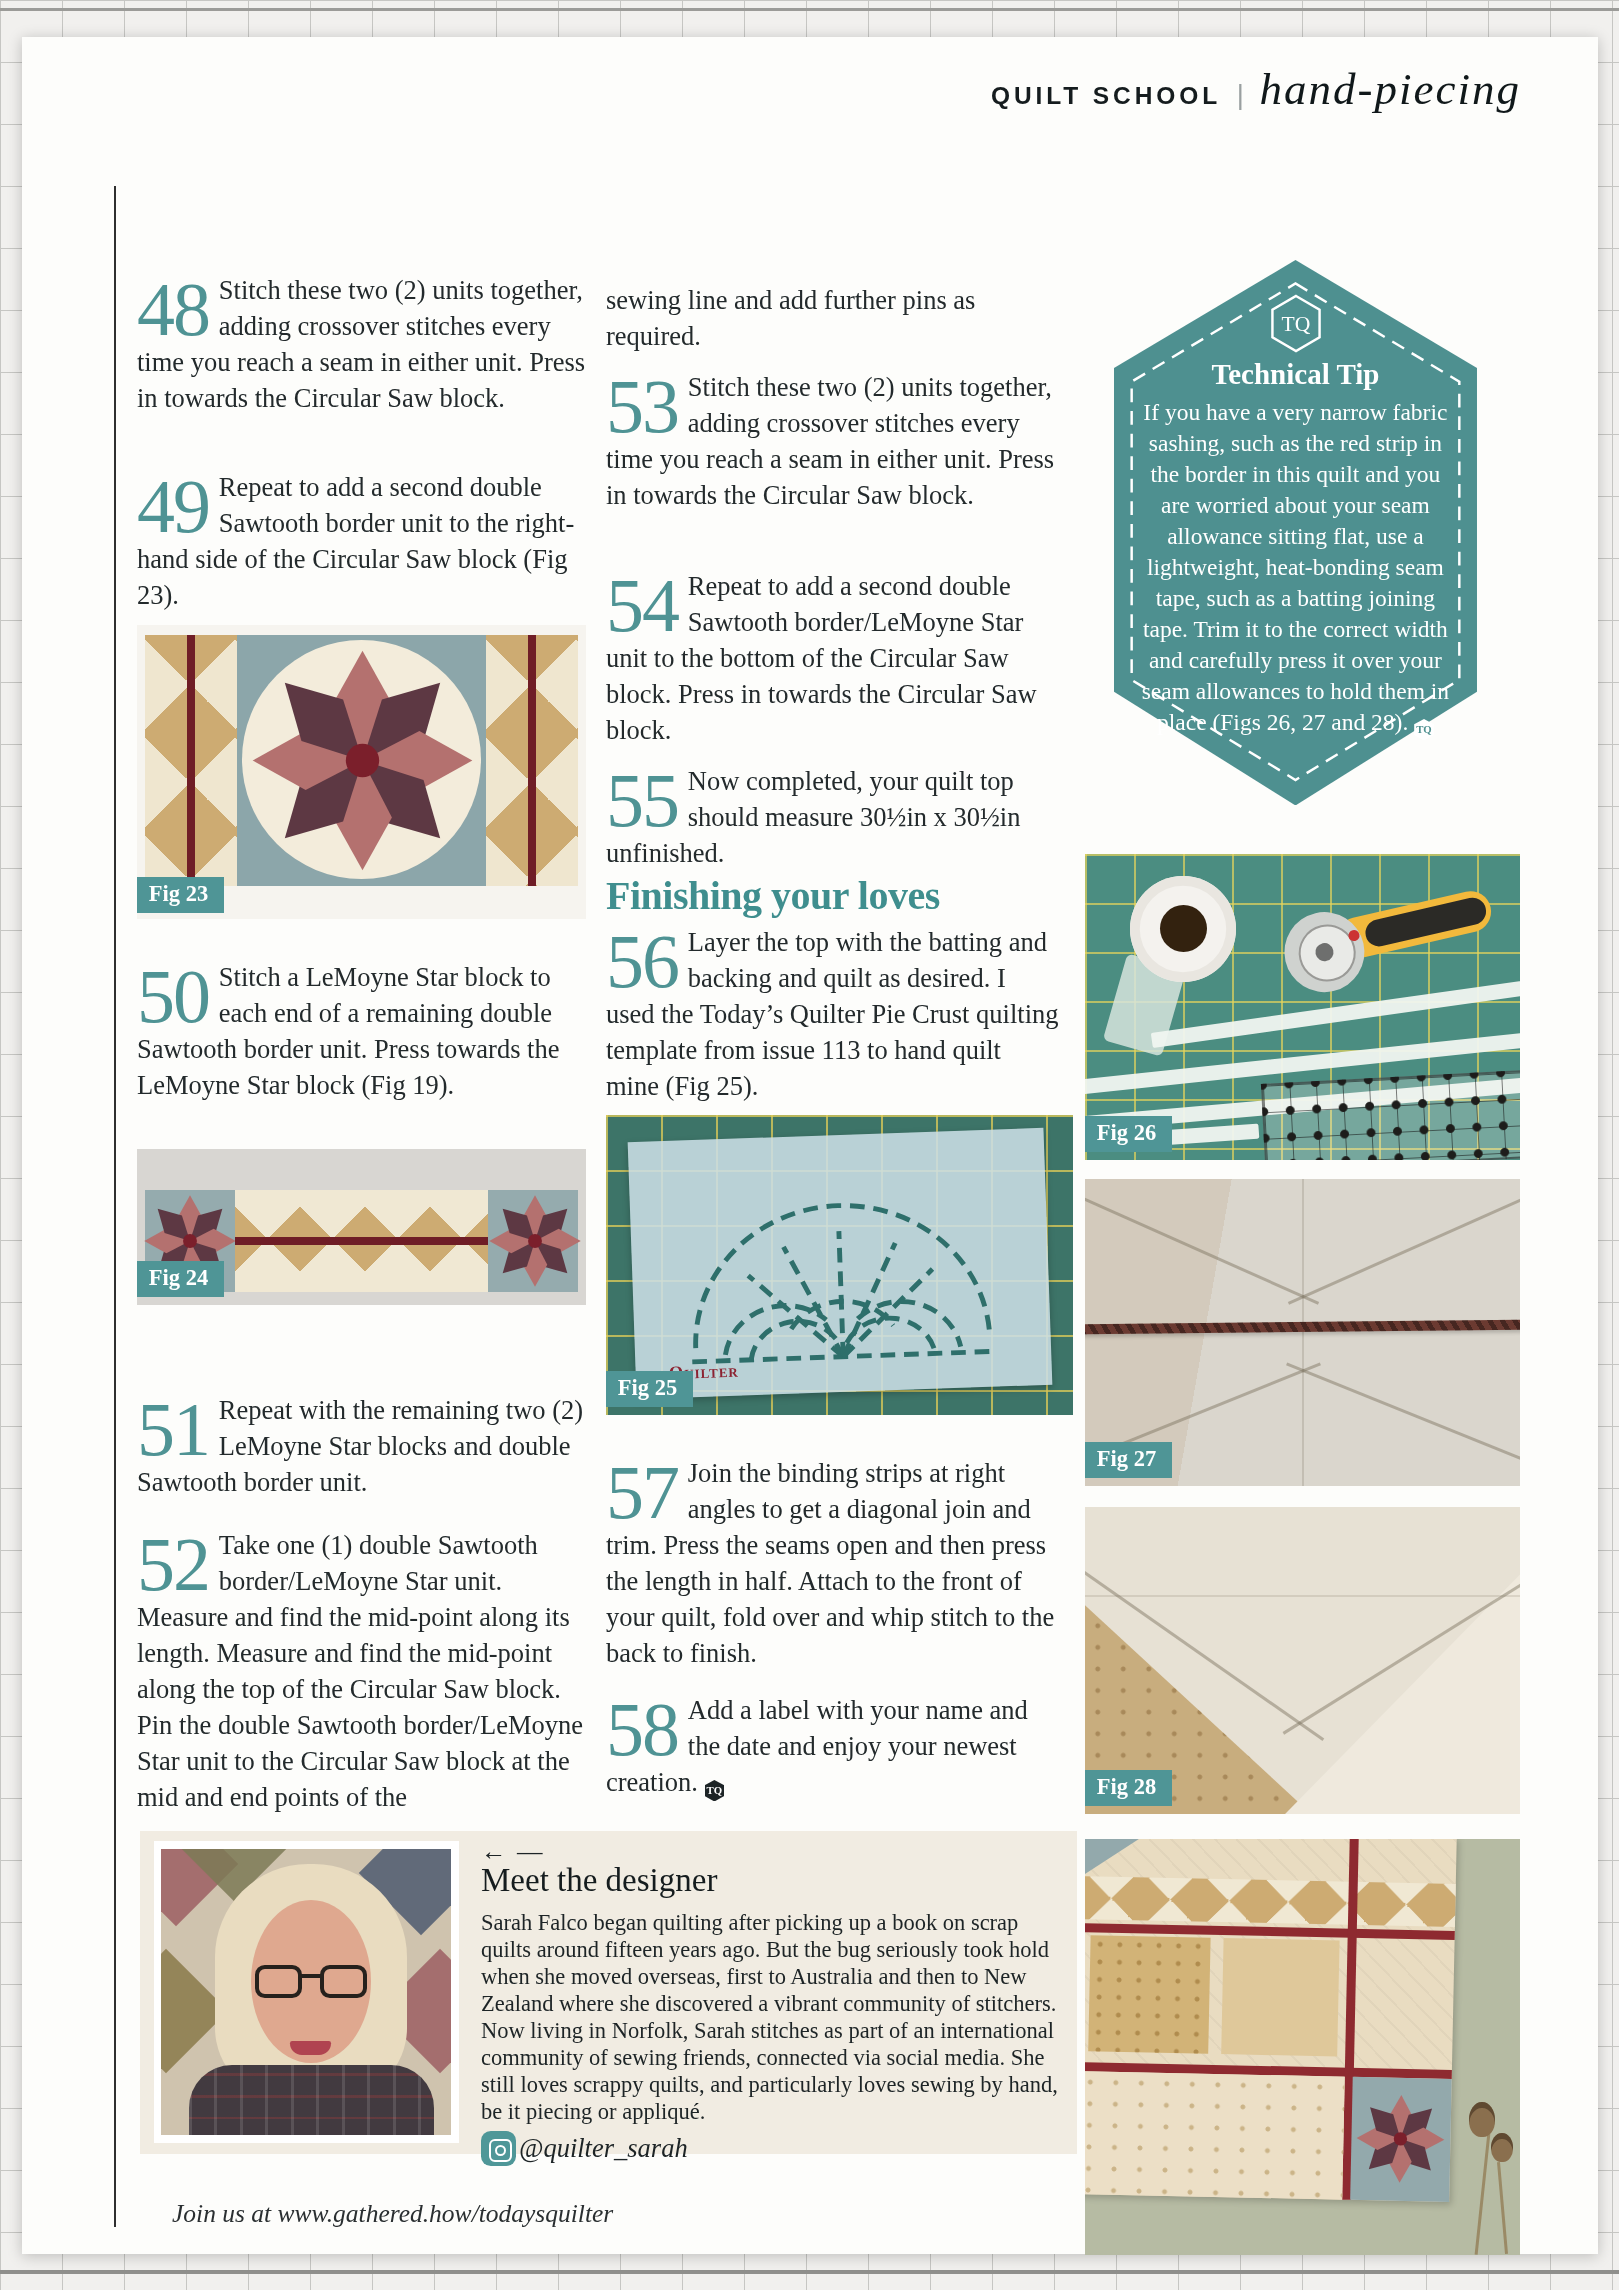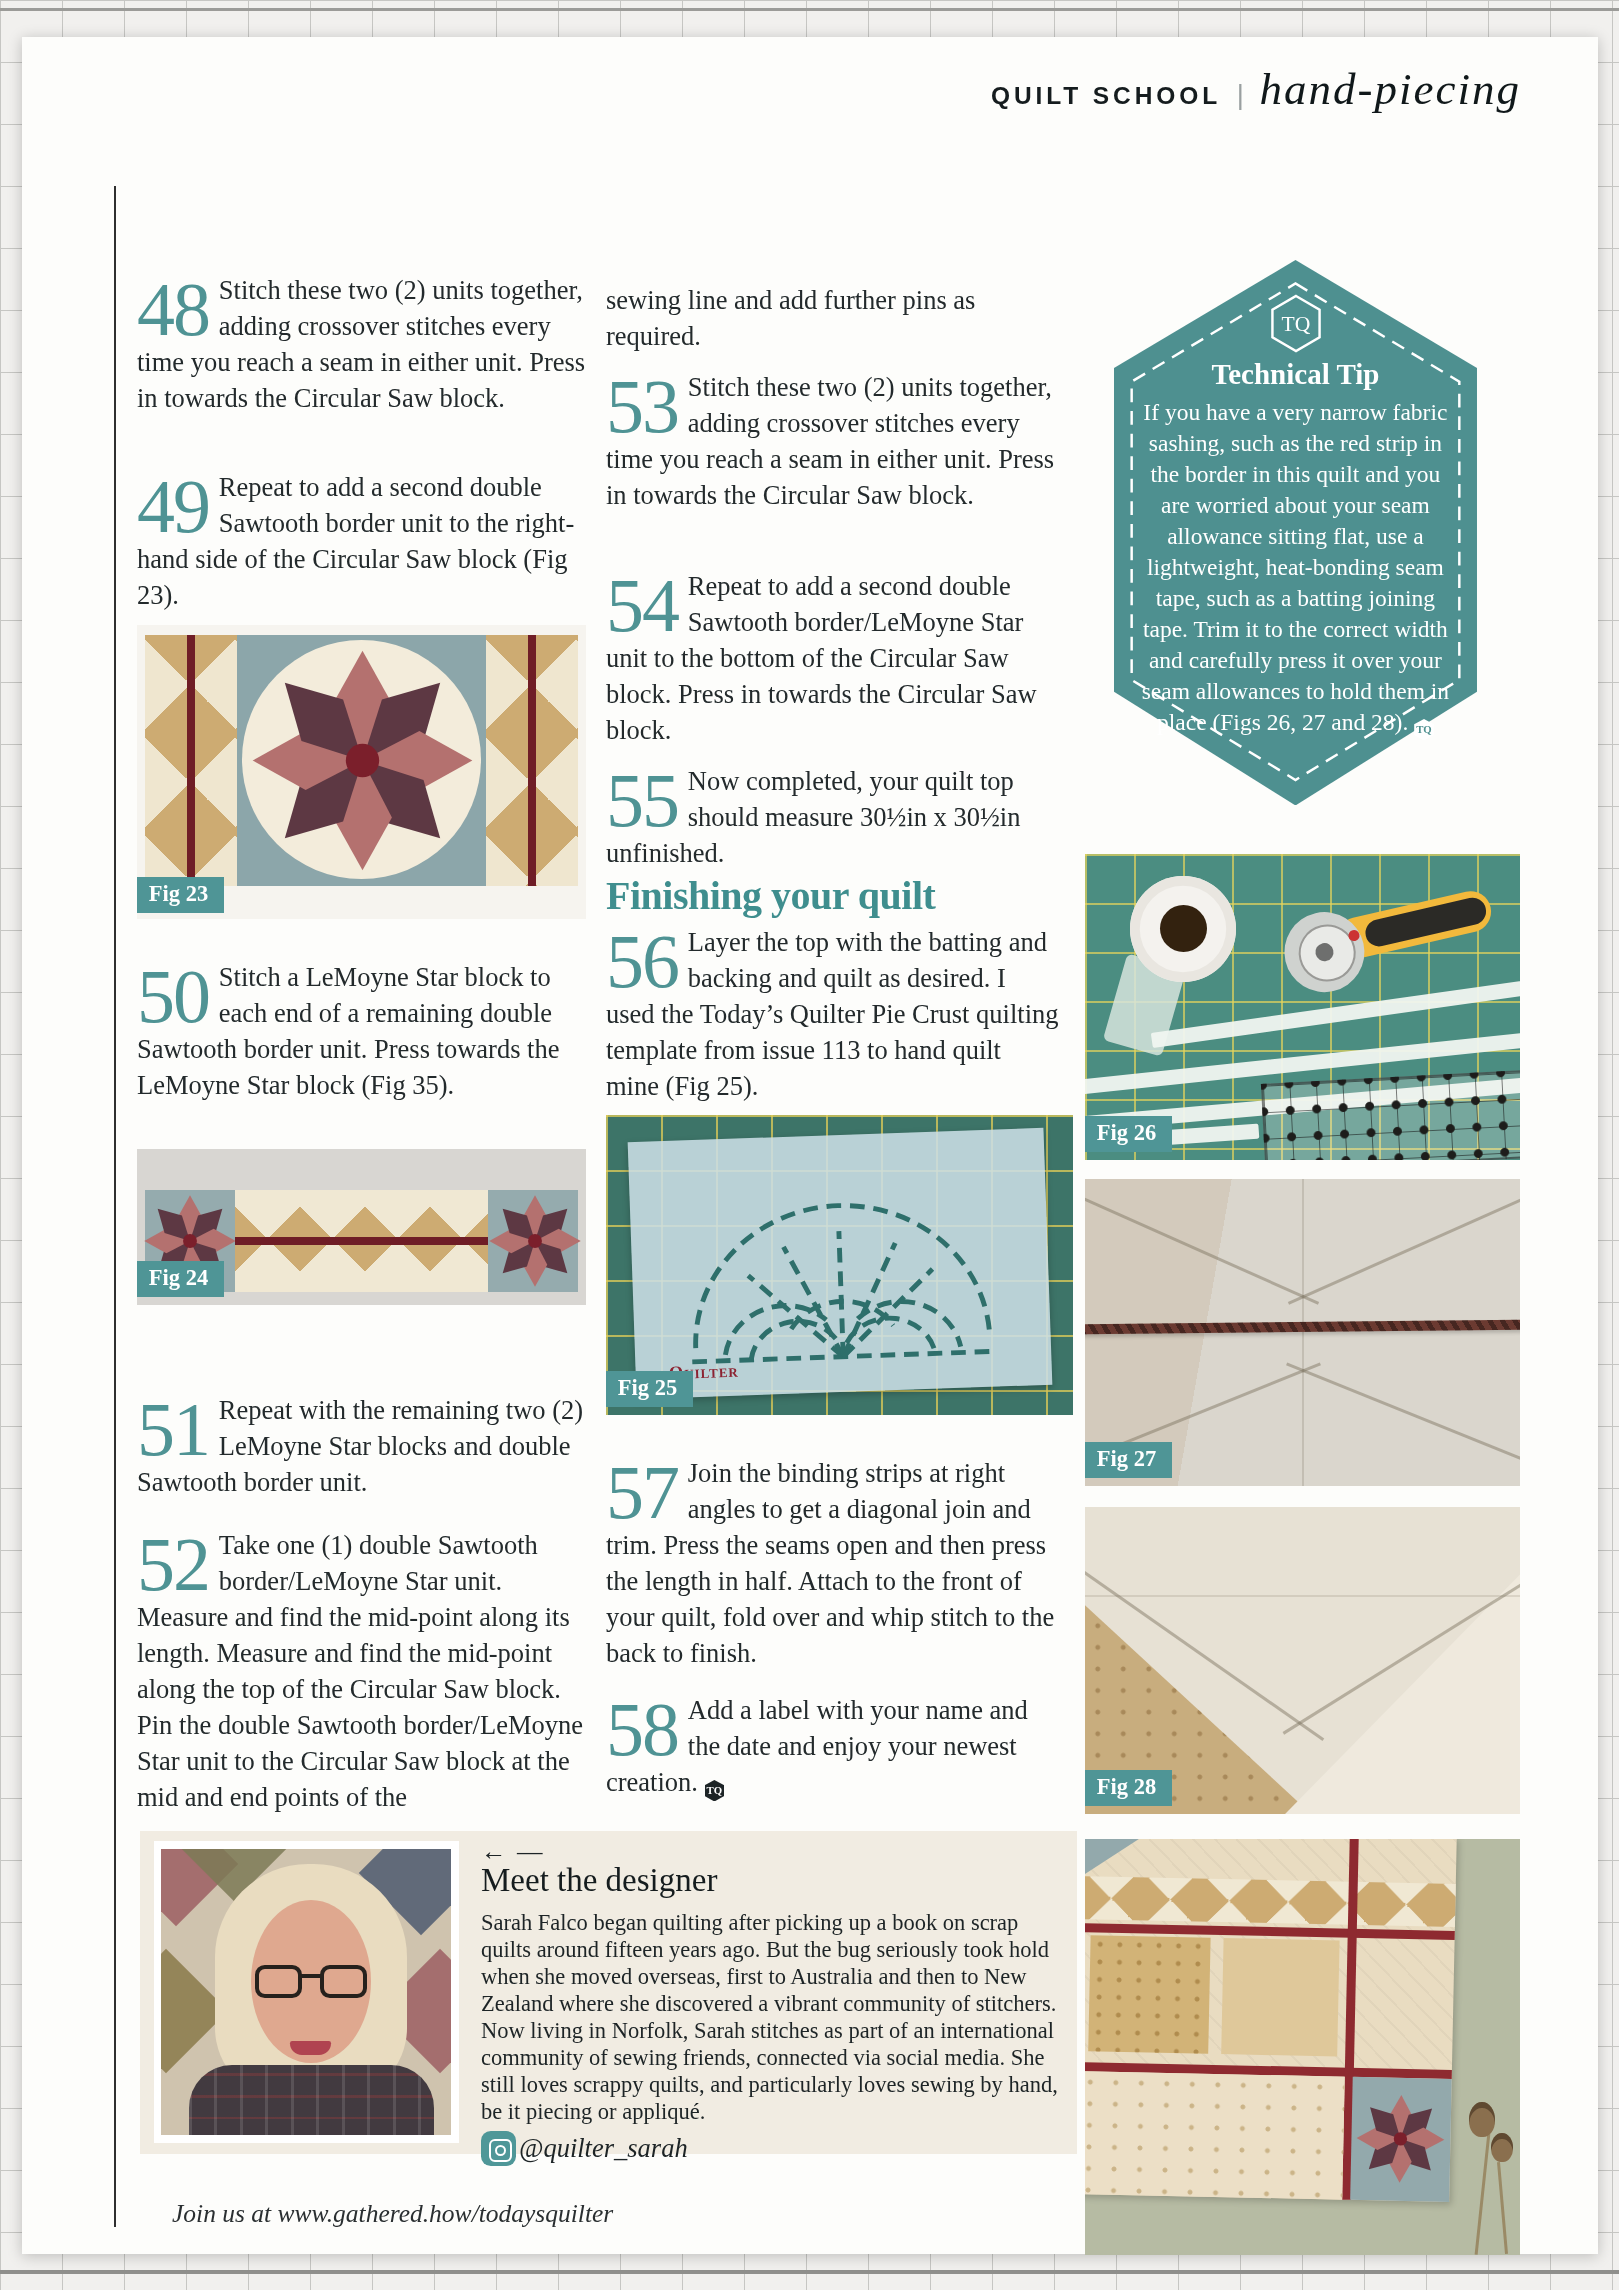--- a/index.html
+++ b/index.html
@@ -227,21 +227,21 @@
         <div class="f23-circle"></div>
         <svg width="255" height="255" style="position:absolute;left:50%;top:50%;margin:-127px 0 0 -127px" viewBox="-130 -130 260 260">
           <use href="#star8"></use>
         </svg>
       </div>
     </div>
     <div class="fig-label" style="bottom:5.9px">Fig 23</div>
   </div>
 
   <div class="step" style="left:137px;top:959px;width:449px">
-    <span class="stepnum">50</span><span>Stitch a LeMoyne Star block to each end of a remaining double Sawtooth border unit. Press towards the LeMoyne Star block (Fig 35).</span>
+    <span class="stepnum">50</span><span>Stitch a LeMoyne Star block to each end of a remaining double Sawtooth border unit. Press towards the LeMoyne Star block (Fig 19).</span>
   </div>
 
   <div class="fig" style="left:137px;top:1149px;width:449px;height:156px">
     <div class="photo-bg" style="background:#d8d6d2"></div>
     <div class="f24-strip">
       <div class="f24-block" style="left:0">
         <svg width="98" height="98" style="position:absolute;left:-3.9px;top:2px" viewBox="-120 -120 240 240">
             <use href="#star8"></use>
           </svg>
       </div>
@@ -269,21 +269,21 @@
   <div class="step" style="left:606px;top:369px;width:453px">
     <span class="stepnum">53</span><span>Stitch these two (2) units together, adding crossover stitches every time you reach a seam in either unit. Press in towards the Circular Saw block.</span>
   </div>
   <div class="step" style="left:606px;top:568px;width:453px">
     <span class="stepnum">54</span><span>Repeat to add a second double Sawtooth border/LeMoyne Star unit to the bottom of the Circular Saw block. Press in towards the Circular Saw block.</span>
   </div>
   <div class="step" style="left:606px;top:763px;width:453px">
     <span class="stepnum">55</span><span>Now completed, your quilt top should measure 30½in x 30½in unfinished.</span>
   </div>
 
-  <div class="section-heading" style="left:606px;top:872px">Finishing your quilt</div>
+  <div class="section-heading" style="left:606px;top:872px">Finishing your loves</div>
 
   <div class="step" style="left:606px;top:924px;width:453px">
     <span class="stepnum">56</span><span>Layer the top with the batting and backing and quilt as desired. I used the Today’s Quilter Pie Crust quilting template from issue 113 to hand quilt mine (Fig 25).</span>
   </div>
 
   <div class="fig" style="left:606px;top:1115px;width:467px;height:300px">
     <div class="mat"></div>
     <div class="f25-template">
       <svg width="416" height="257" viewBox="0 0 424 262" fill="none" stroke="#2e6f6b" stroke-width="5" stroke-dasharray="15 9">
         <path d="M58,226 L366,226"></path>

